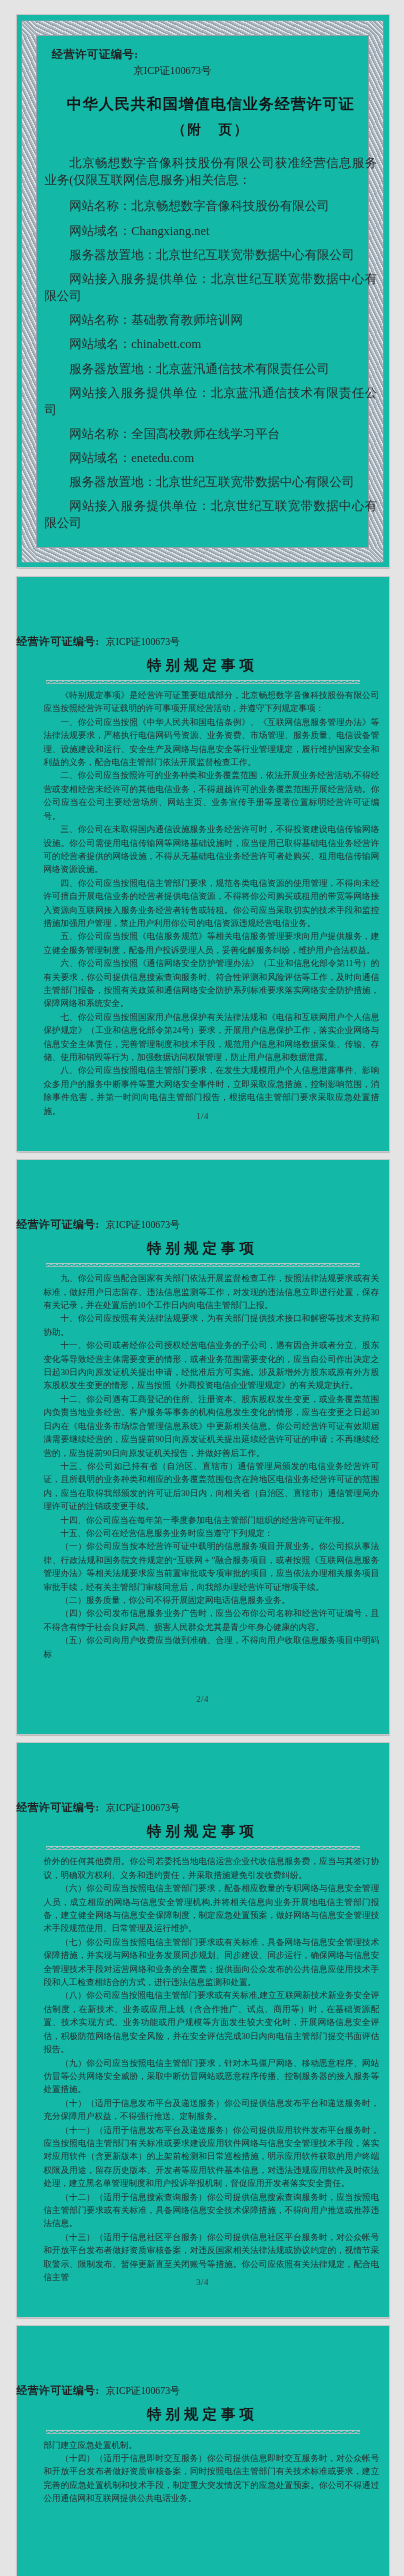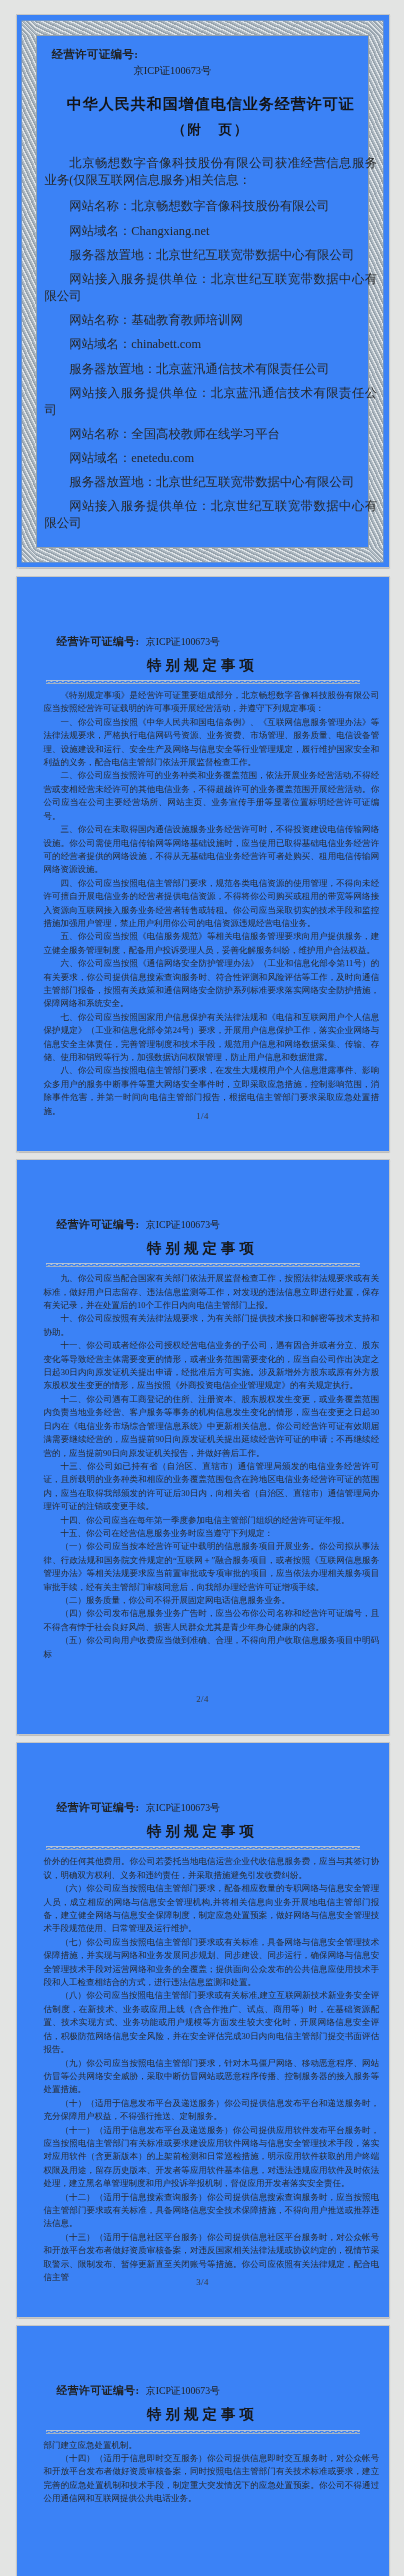--- a/index.html
+++ b/index.html
@@ -4,21 +4,21 @@
 <style>
   html,body{margin:0;padding:0;}
   body{
     width:405px;height:2873px;overflow:hidden;
     background:#e3e4e3;
     font-family:"Liberation Serif","DejaVu Serif",serif;
   }
   .doc{width:405px;padding-top:14.4px;}
   .page{
     width:374px;margin:0 auto 7.2px auto;position:relative;
-    background:#3b82f6;
+    background:#14b8a6;
     border:0.5px solid #c6c7c6;
     box-sizing:border-box;
     box-shadow:0 0.5px 1px rgba(120,120,120,.35);
   }
   
   .page1{height:554px;}
   .frame{
     position:absolute;inset:5.2px;
     border:14.4px solid #aeb9c2;
     border-image:repeating-linear-gradient(45deg,#aeb9c2 0 2.1px,#dde2e6 2.1px 4.1px,#97a3ad 4.1px 6.2px) 28;
@@ -27,21 +27,21 @@
   .p1-content{position:absolute;left:28px;right:11.3px;top:32px;color:#26282a;}
   .p1-label{display:inline-block;margin-left:7.2px;font-size:11.3px;font-weight:bold;letter-spacing:0.5px;color:#212325;}
   .p1-num{display:block;margin:1.5px 0 0 89px;font-size:10.3px;color:#212325;}
   .p1-title{margin:17.5px 0 0 0;text-align:center;font-size:15px;font-weight:bold;letter-spacing:1px;color:#141517;}
   .p1-subtitle{margin:6.2px 0 0 0;text-align:center;font-size:13.4px;font-weight:bold;letter-spacing:2.1px;color:#141517;}
   .p1-body{margin-top:16.5px;font-size:12.4px;line-height:17px;text-align:justify;}
   .p1-intro{margin:0 0 9.3px 0;text-indent:2em;}
   .entry{margin:0 0 7.2px 0;text-indent:2em;}
   
   .prov{height:576px;padding-top:58px;box-sizing:border-box;}
-  .prov-head{padding-left:40px;white-space:nowrap;}
+  .prov-head{white-space:nowrap;}
   .prov-label{font-size:10.8px;font-weight:bold;letter-spacing:0.5px;color:#212325;}
   .prov-no{font-size:9.8px;margin-left:4.1px;color:#212325;}
   .prov-title{margin:7.2px 0 0 0;text-align:center;font-size:14.4px;font-weight:bold;letter-spacing:4.1px;color:#17181a;}
   .zigzag{
     width:314px;height:4.1px;margin:5.2px auto 0 auto;
     background:
       conic-gradient(from 135deg at 50% 28%, #b2babd 90deg, transparent 0) 0 0/5.7px 4.1px repeat-x,
       conic-gradient(from -45deg at 50% 72%, #c7cdcf 90deg, transparent 0) 2.6px 0/5.7px 4.1px repeat-x;
     opacity:.85;
   }

